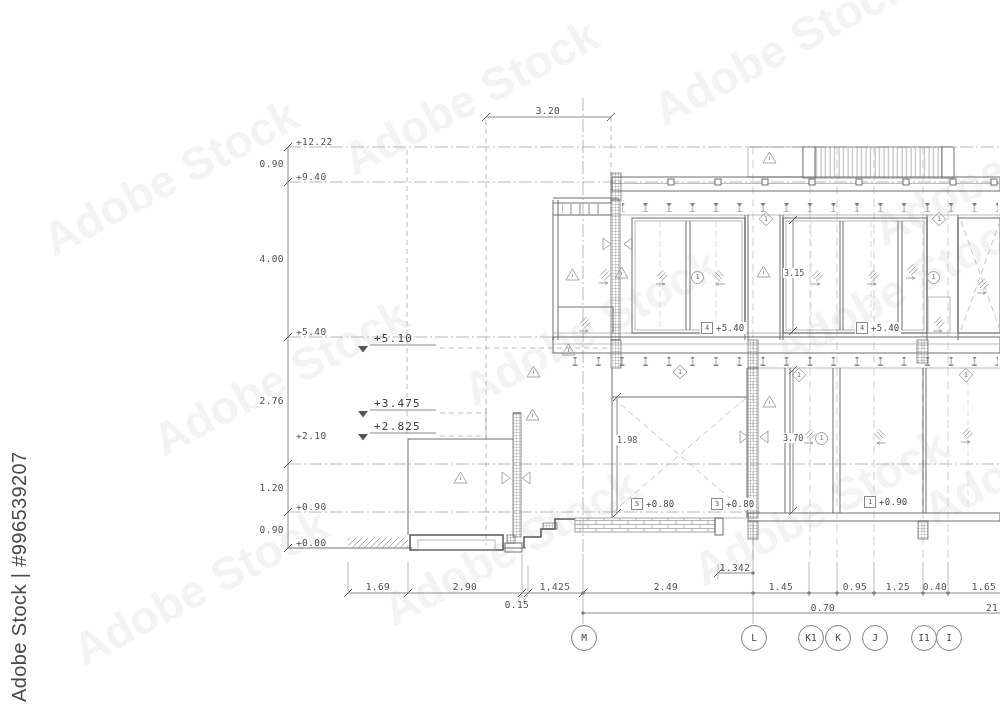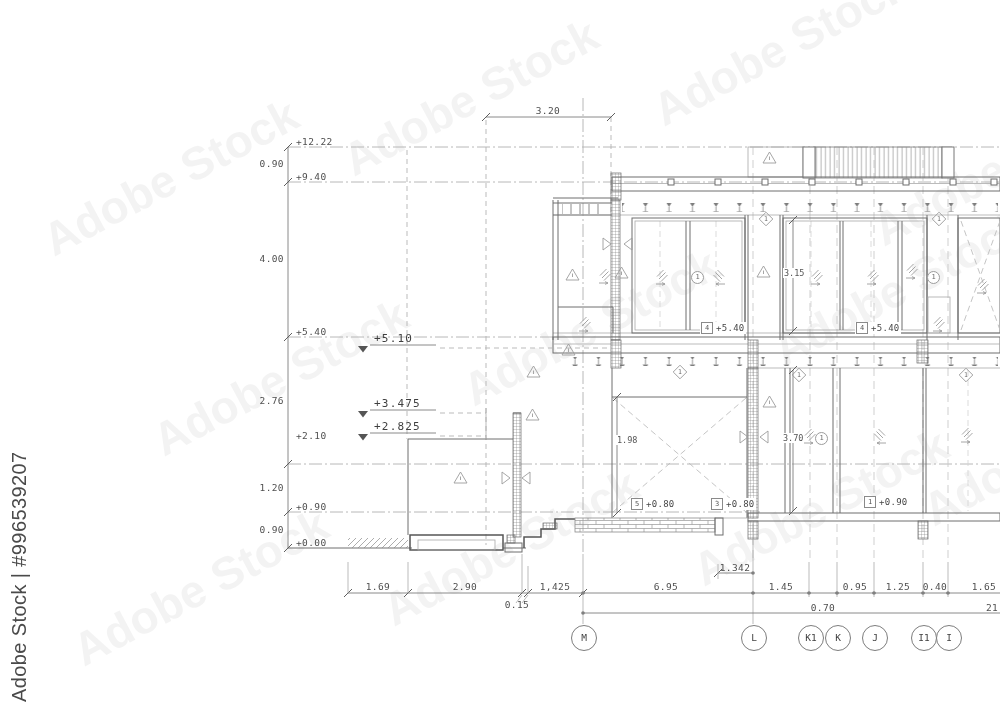--- a/index.html
+++ b/index.html
@@ -357,21 +357,21 @@
   <div class="refd" style="left:794px;top:370px">
       <span>1</span>
     </div>
   <div class="refd" style="left:961px;top:370px">
       <span>1</span>
     </div>
 
   <span class="lbl lbl-c" style="left:358px;top:581px">1.69</span>
   <span class="lbl lbl-c" style="left:445px;top:581px">2.90</span>
   <span class="lbl lbl-c" style="left:535px;top:581px">1,425</span>
-  <span class="lbl lbl-c" style="left:646px;top:581px">6.95</span>
+  <span class="lbl lbl-c" style="left:646px;top:581px">2.49</span>
   <span class="lbl lbl-c" style="left:761px;top:581px">1.45</span>
   <span class="lbl lbl-c" style="left:803px;top:602px">0.70</span>
   <span class="lbl lbl-c" style="left:835px;top:581px">0.95</span>
   <span class="lbl lbl-c" style="left:878px;top:581px">1.25</span>
   <span class="lbl lbl-c" style="left:915px;top:581px">0.40</span>
   <span class="lbl lbl-c" style="left:964px;top:581px">1.65</span>
   <span class="lbl lbl-c" style="left:497px;top:599px">0.15</span>
   <span class="lbl lbl-c" style="left:715px;top:562px">1.342</span>
   <span class="lbl" style="left:986px;top:602px">21</span>
 

